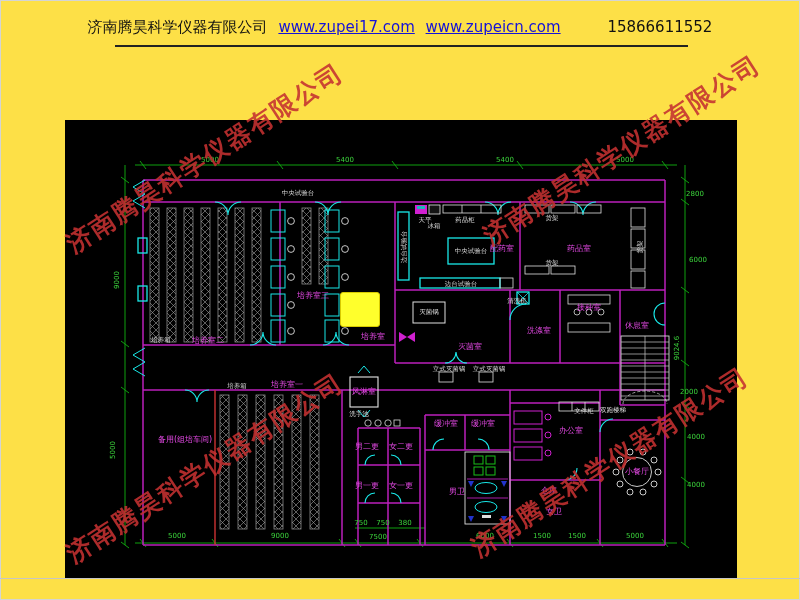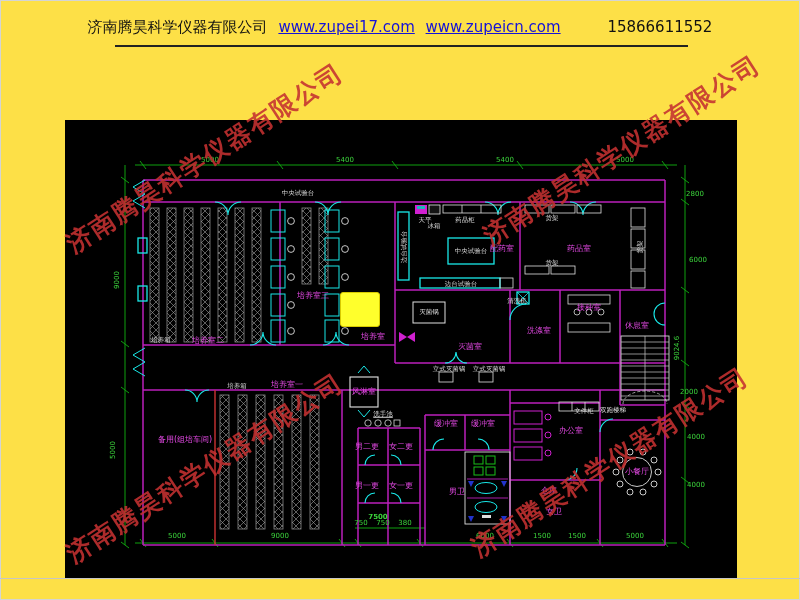--- a/index.html
+++ b/index.html
@@ -282,41 +282,41 @@
         <span class="pl equip" style="left: 360px; top: 100px;">天平</span>
         <span class="pl equip" style="left: 369px; top: 106px;">冰箱</span>
         <span class="pl equip" style="left: 400px; top: 100px;">药品柜</span>
         <span class="pl equip" style="left: 487px; top: 98px;">货架</span>
         <span class="pl equip" style="left: 487px; top: 143px;">货架</span>
         <span class="pl equip rot" style="left: 575px; top: 127px;">货架</span>
         <span class="pl equip" style="left: 364px; top: 192px;">灭菌锅</span>
         <span class="pl equip" style="left: 452px; top: 181px;">清洗机</span>
         <span class="pl equip" style="left: 384px; top: 249px;">立式灭菌锅</span>
         <span class="pl equip" style="left: 424px; top: 249px;">立式灭菌锅</span>
-        <span class="pl equip" style="left: 318px; top: 294px; text-decoration: underline;">洗手池</span>
+        <span class="pl equip" style="left: 294px; top: 294px;">洗手池</span>
         <span class="pl equip" style="left: 519px; top: 291px;">文件柜</span>
         <span class="pl equip" style="left: 548px; top: 290px;">双跑楼梯</span>
         <span class="pl dim" style="left: 145px; top: 40px;">5000</span>
         <span class="pl dim" style="left: 280px; top: 40px;">5400</span>
         <span class="pl dim" style="left: 440px; top: 40px;">5400</span>
         <span class="pl dim" style="left: 560px; top: 40px;">5000</span>
         <span class="pl dim rot" style="left: 52px; top: 160px;">9000</span>
         <span class="pl dim rot" style="left: 48px; top: 330px;">5000</span>
         <span class="pl dim" style="left: 630px; top: 74px;">2800</span>
         <span class="pl dim" style="left: 633px; top: 140px;">6000</span>
         <span class="pl dim rot" style="left: 612px; top: 228px;">9024.6</span>
         <span class="pl dim" style="left: 624px; top: 272px;">2000</span>
         <span class="pl dim" style="left: 631px; top: 317px;">4000</span>
         <span class="pl dim" style="left: 631px; top: 365px;">4000</span>
         <span class="pl dim" style="left: 112px; top: 416px;">5000</span>
         <span class="pl dim" style="left: 215px; top: 416px;">9000</span>
         <span class="pl dim" style="left: 296px; top: 403px;">750</span>
         <span class="pl dim" style="left: 318px; top: 403px;">750</span>
         <span class="pl dim" style="left: 340px; top: 403px;">380</span>
-        <span class="pl dim" style="left: 313px; top: 397px; font-weight: bold;">7500</span>
+        <span class="pl dim" style="left: 313px; top: 417px;">7500</span>
         <span class="pl dim" style="left: 420px; top: 416px;">6000</span>
         <span class="pl dim" style="left: 477px; top: 416px;">1500</span>
         <span class="pl dim" style="left: 512px; top: 416px;">1500</span>
         <span class="pl dim" style="left: 570px; top: 416px;">5000</span>
       </div>
   </div>
 
   <div id="watermarks">
       <div class="wm" style="left: 205px; top: 158px;">济南腾昊科学仪器有限公司</div>
       <div class="wm" style="left: 622px; top: 150px;">济南腾昊科学仪器有限公司</div>

